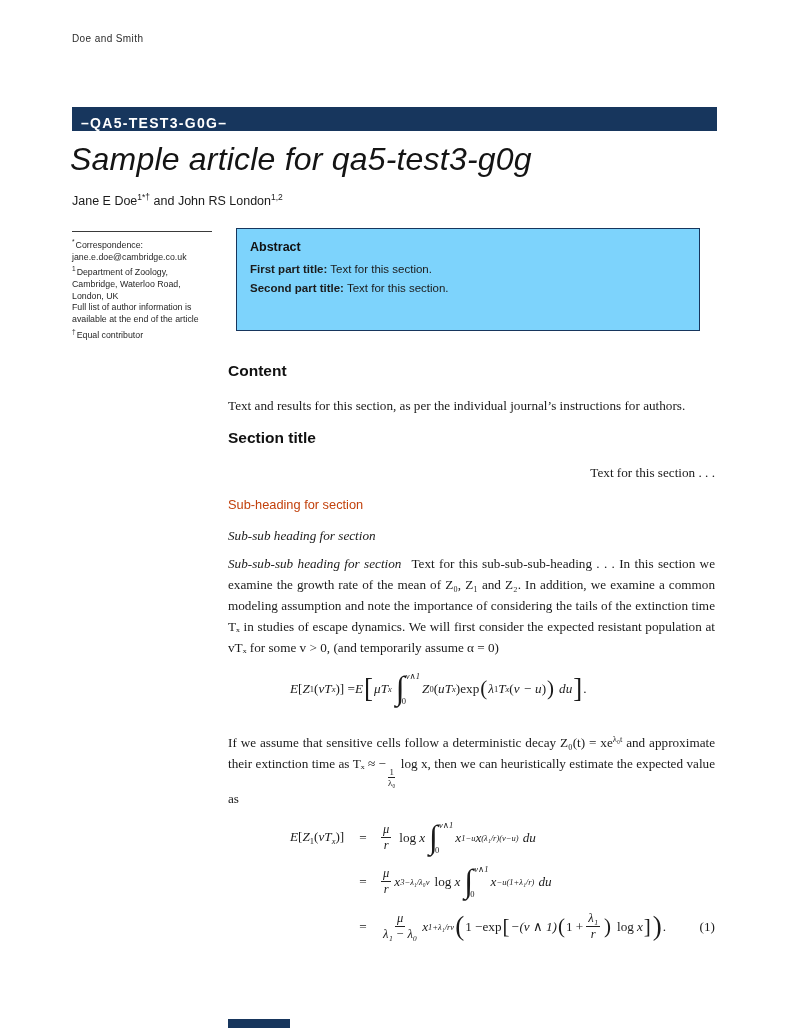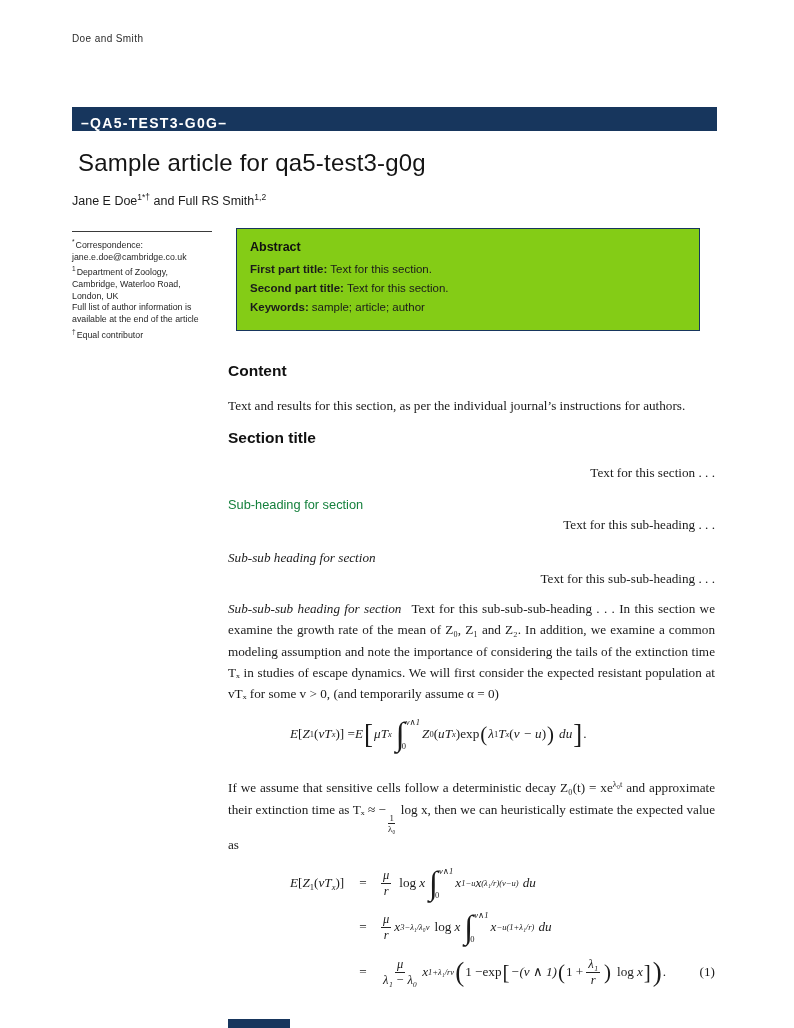--- a/index.html
+++ b/index.html
@@ -7,42 +7,42 @@
   html,body { margin:0; padding:0; background:#fff; }
   .page { position:relative; width:794px; height:1028px; background:#fff; overflow:hidden;
           font-family:"Liberation Sans","DejaVu Sans",sans-serif; color:var(--ink);padding-left:46px; }
 
   .running-head { position:absolute; left:72px; top:33px; font-size:10px; letter-spacing:.4px; color:#2b2b2b; }
 
   .banner { position:absolute; left:72px; top:107px; width:645px; height:24px; background:var(--navy);
             display:flex; align-items:flex-end; }
   .banner-label { color:#fff; font-size:14px; font-weight:bold; letter-spacing:1.3px; padding-left:9px; }
 
-  .title { position:absolute; left:70px; top:141px; margin:8px; font-size:24px; font-weight:500;
-           color:#141414; letter-spacing:.2px; }
+  .title { position:absolute; left:70px; top:141px; margin:0; font-size:32px; font-weight:500;
+           color:#141414; letter-spacing:.2px;font-style:italic; }
   .authors { position:absolute; left:72px; top:192px; font-size:12.5px; color:#1b1b1b; }
   .authors sup { font-size:8.5px; }
 
   .sidebar { position:absolute; left:72px; top:231px; width:140px; border-top:1px solid #3a3a3a;
              padding-top:4px; font-size:8.8px; line-height:11.7px; color:#1f1f1f; }
   .sb-line sup { font-size:6.5px; margin-right:1px; }
 
   .abstract-box { position:absolute; left:236px; top:228px; width:464px; height:103px; overflow:hidden;
-                  border:1px solid var(--navy); padding:11px 13px; background:#84cc16; }
+                  border:1px solid var(--navy); padding:11px 13px; background:#7dd3fc; }
   .abs-heading { font-size:12.5px; font-weight:bold; color:#111; margin-bottom:9px; }
   .abs-item { font-size:11.5px; margin-bottom:7px; color:#1b1b1b; }
   .abs-item b { margin-right:3px; }
 
   .main { position:absolute; left:228px; top:362px; width:487px; }
   .sec-head { font-size:15.5px; font-weight:bold; color:#111; margin:0; }
   .serif, .body { font-family:"Liberation Serif","DejaVu Serif","DejaVu Sans",serif;text-align:right; }
   .body { font-size:13.2px; line-height:19.8px; color:#1a1a1a; margin:0; }
   .just { text-align:justify; hyphens:auto; }
   .mt4 { margin-top:16px; } .mt13 { margin-top:13px; } .mt14 { margin-top:9px; } .mt3 { margin-top:3px; }
-  .subhead { font-size:12.8px; font-weight:normal; color:#15803d; margin:14px 0 0; }
+  .subhead { font-size:12.8px; font-weight:normal; color:#c2410c; margin:14px 0 0; }
   .subsubhead { font-family:"Liberation Serif","DejaVu Serif","DejaVu Sans",serif; font-style:italic;
                 font-size:13.2px; font-weight:normal; color:#1a1a1a; margin:16px 0 0; }
   .para-big { line-height:21.2px; }
   .runin-gap { display:inline-block; width:10px; }
 
   
   .mathline { font-family:"Liberation Serif","DejaVu Serif","DejaVu Sans",serif; font-size:13.2px; color:#1a1a1a; }
   .it { font-style:italic; }
   .up { font-style:normal; }
   .display-eq { display:flex; align-items:center; justify-content:flex-start; padding-left:62px;
@@ -83,53 +83,50 @@
 <div class="page">
 
   <div class="running-head">Doe and Smith</div>
 
   <div class="banner">
     <span class="banner-label">–QA5-TEST3-G0G–</span>
   </div>
 
   <h1 class="title">Sample article for qa5-test3-g0g</h1>
 
-  <div class="authors"><span>Jane E Doe</span><sup>1*†</sup><span> and Full RS Smith</span><sup>1,2</sup></div>
+  <div class="authors"><span>Jane E Doe</span><sup>1*†</sup><span> and John RS London</span><sup>1,2</sup></div>
 
   <div class="sidebar">
     <div class="sb-line"><sup>*</sup><span>Correspondence:</span></div>
     <div class="sb-line"><span>jane.e.doe@cambridge.co.uk</span></div>
     <div class="sb-line"><sup>1</sup><span>Department of Zoology,</span></div>
     <div class="sb-line"><span>Cambridge, Waterloo Road,</span></div>
     <div class="sb-line"><span>London, UK</span></div>
     <div class="sb-line"><span>Full list of author information is</span></div>
     <div class="sb-line"><span>available at the end of the article</span></div>
     <div class="sb-line"><sup>†</sup><span>Equal contributor</span></div>
   </div>
 
   <div class="abstract-box">
     <div class="abs-heading">Abstract</div>
     <div class="abs-item"><b>First part title:</b><span>Text for this section.</span></div>
     <div class="abs-item"><b>Second part title:</b><span>Text for this section.</span></div>
-    <div class="abs-item"><b>Keywords:</b><span>sample; article; author</span></div>
   </div>
 
   <div class="main">
 
     <h2 class="sec-head">Content</h2>
     <p class="body just mt4">Text and results for this section, as per the individual journal’s instructions for authors.</p>
 
     <h2 class="sec-head mt13">Section title</h2>
     <p class="body mt4">Text for this section . . .</p>
 
     <h3 class="subhead">Sub-heading for section</h3>
-    <p class="body mt3">Text for this sub-heading . . .</p>
 
     <h4 class="subsubhead">Sub-sub heading for section</h4>
-    <p class="body mt3">Text for this sub-sub-heading . . .</p>
 
     <p class="body just para-big mt14"><i class="subsubhead" style="margin:0">Sub-sub-sub heading for section</i><span class="runin-gap"></span><span>Text for this sub-sub-sub-heading . . . In this section we examine the growth rate of the mean of Z₀, Z₁ and Z₂. In addition, we examine a common modeling assumption and note the importance of considering the tails of the extinction time Tₓ in studies of escape dynamics. We will first consider the expected resistant population at vTₓ for some v &gt; 0, (and temporarily assume α = 0)</span></p>
 
     <div class="display-eq mathline">
         <span class="it">E</span>
         <span class="up">[</span>
         <span class="it">Z</span>
         <sub>1</sub>
         <span class="up">(</span>
         <span class="it">vT</span>

